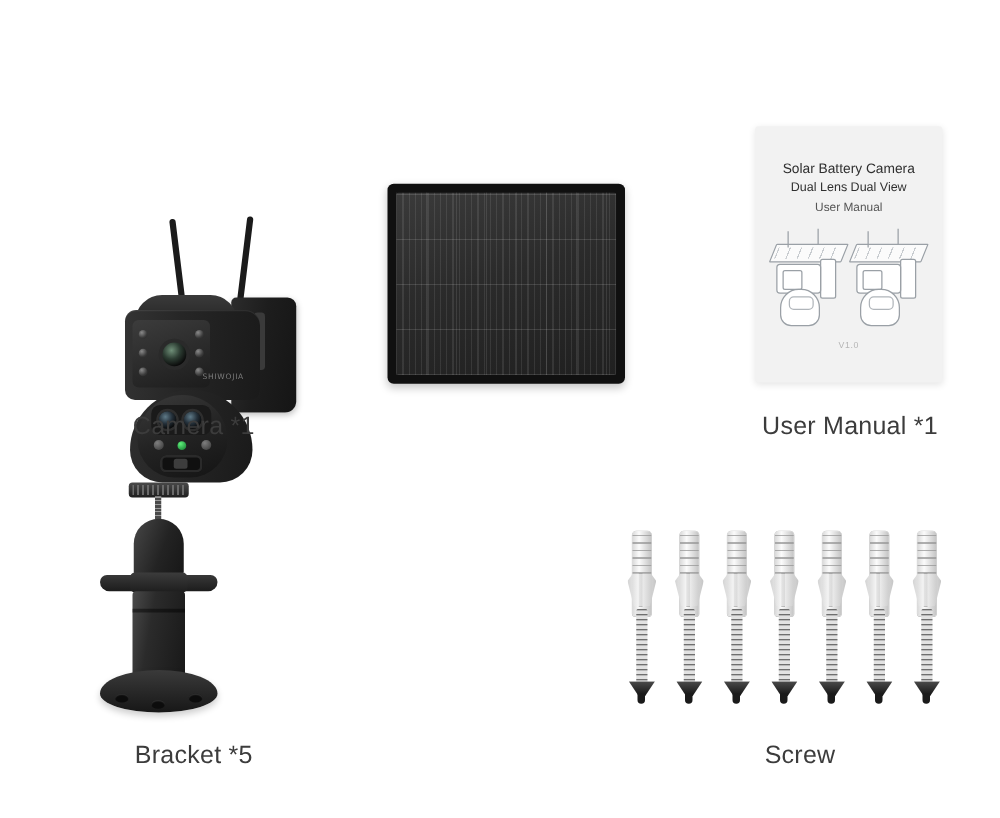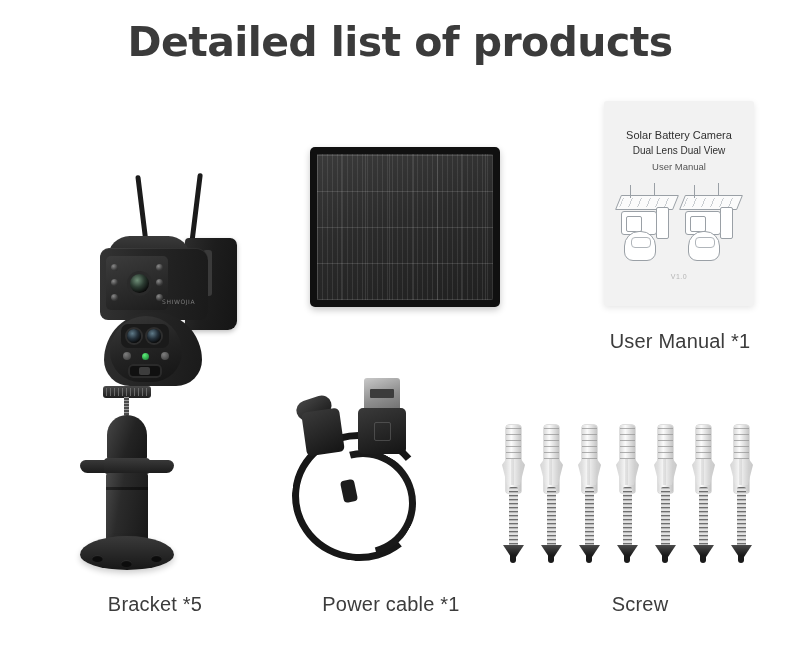--- a/index.html
+++ b/index.html
@@ -259,21 +259,20 @@
     clip-path:polygon(0 0,100% 0,62% 100%,38% 100%);
   }
   .tip{position:absolute;left:10px;top:130px;width:6px;height:8px;
        background:#1a1a1a;border-radius:0 0 3px 3px;}
 </style>
 </head>
 <body>
 
 <div class="page">
 
-  <div class="title">Detailed list of products</div>
 
   <div class="cell" style="left:35px;top:85px;width:240px;height:270px;">
     <div class="cam">
       <div class="ant a1"></div>
       <div class="ant a2"></div>
       <div class="cam-bracket"></div>
       <div class="cam-topcap"></div>
       <div class="cam-body">
         <div class="lens-plate">
           <div class="big-lens"></div>
@@ -293,20 +292,21 @@
           <div class="dl r"></div>
         </div>
         <div class="dot-row">
           <div class="sdot" style="left:0;top:0;"></div>
           <div class="greendot"></div>
           <div class="sdot" style="left:38px;top:0;"></div>
         </div>
         <div class="speaker"></div>
       </div>
     </div>
+    <div class="caption" style="top:245px;">Camera *1</div>
   </div>
 
   <div class="cell" style="left:290px;top:85px;width:230px;height:270px;">
     <div class="solar" style="left:20px;top:62px;">
       <div class="solar-frame"></div>
       <div class="solar-face"></div>
     </div>
   </div>
 
   <div class="cell" style="left:560px;top:85px;width:240px;height:270px;">
@@ -350,32 +350,20 @@
       <div class="brk-col"></div>
       <div class="brk-base">
         <div class="bh" style="left:12px;top:19px;"></div>
         <div class="bh" style="left:71px;top:19px;"></div>
         <div class="bh" style="left:41px;top:24px;"></div>
       </div>
     </div>
     <div class="caption" style="top:215px;">Bracket *5</div>
   </div>
 
-  <div class="cell" style="left:276px;top:372px;width:230px;height:256px;">
-    <div class="cab" style="left:0;top:0;">
-      <div class="cord c1"></div>
-      <div class="cord c2"></div>
-      <div class="tie"></div>
-      <div class="usbc"></div>
-      <div class="usbc-body"></div>
-      <div class="usba"></div>
-      <div class="usba-body"></div>
-    </div>
-    <div class="caption" style="top:221px;">Power cable *1</div>
-  </div>
 
   <div class="cell" style="left:500px;top:425px;width:280px;height:200px;">
     <div class="scr" style="left:0;top:0;">
       <div class="scr-unit" style="left:0;">
         <div class="anchor"></div>
         <div class="anchor-skirt"></div>
         <div class="shank"></div>
         <div class="head"></div>
         <div class="tip"></div>
       </div>

